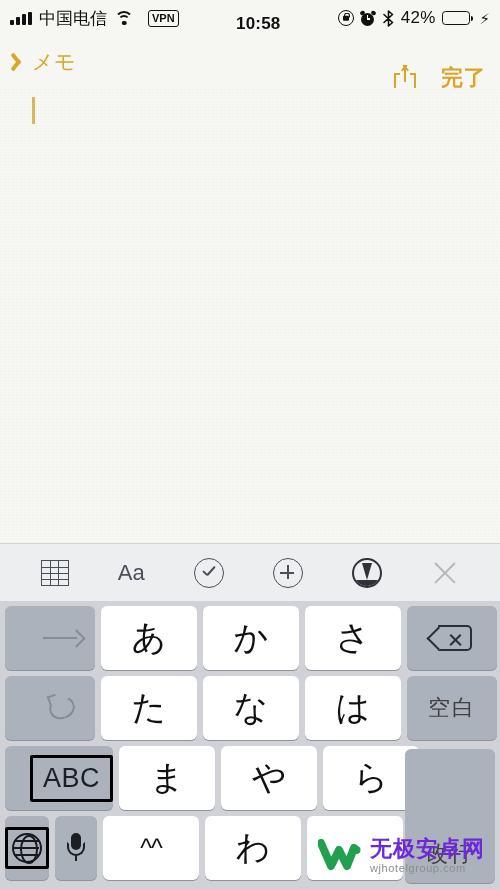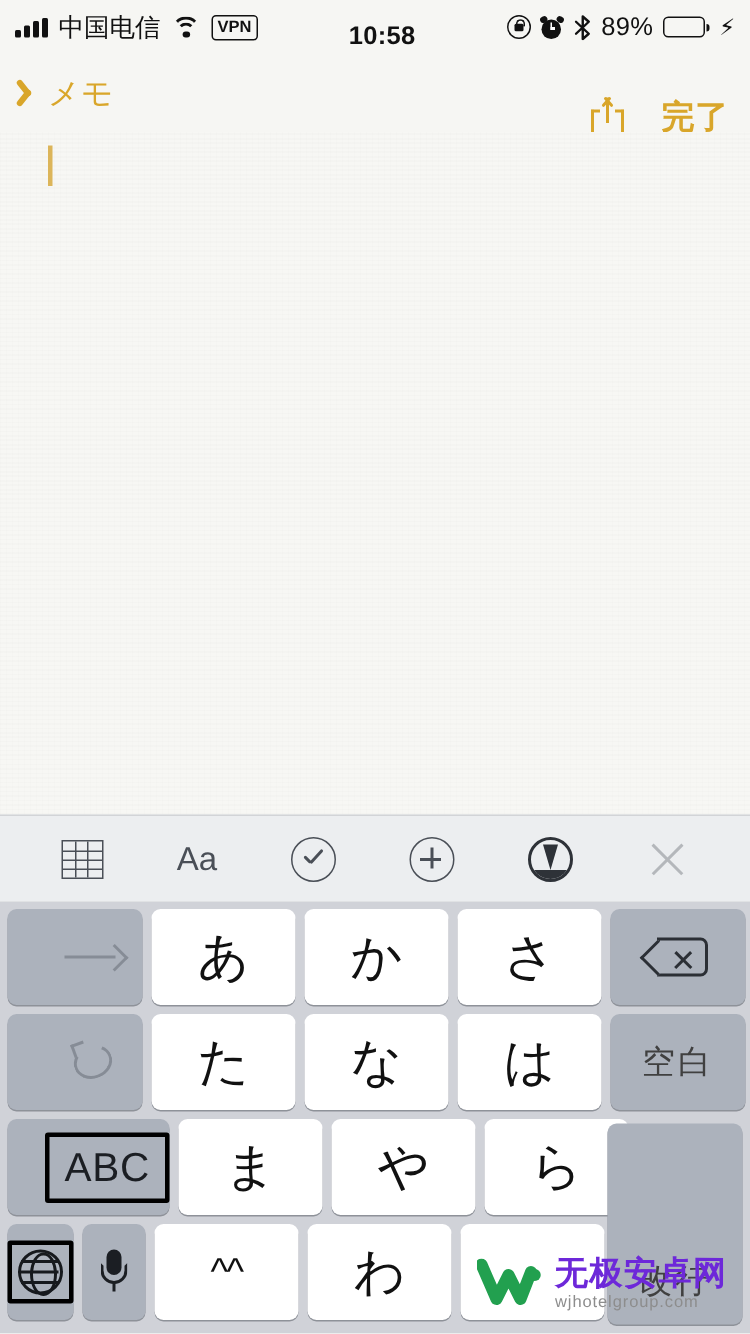--- a/index.html
+++ b/index.html
@@ -48,21 +48,21 @@
   .wifi-icon .w1 { width: 19px; height: 19px; top: 0px; }
   .wifi-icon .w2 { width: 12px; height: 12px; top: 4px; }
   .wifi-icon .w3 {
     width: 4.5px; height: 4.5px; top: 10px; background: #111;
     border: none; border-radius: 50%;
   }
 
   .vpn-badge {
     border: 1.6px solid #111; border-radius: 3px;
     font-size: 11px; font-weight: bold; line-height: 1;
-    padding: 2px 3px; color: #111; letter-spacing: 0px;
+    padding: 2px 3px; color: #111; letter-spacing: 0px; margin-left: 7px;
   }
 
   .sb-time { font-size: 17px; font-weight: 600; color: #111; letter-spacing: 0.2px; margin-top: 12px; }
 
   .rotlock-icon { width: 16px; height: 16px; position: relative; }
   .rotlock-icon .ring {
     position: absolute; inset: 0;
     border: 1.5px solid #111; border-radius: 50%;
   }
   .rotlock-icon .lk {
@@ -421,21 +421,21 @@
         <span class="ear l"></span>
           <span class="ear r"></span>
         <span class="body"></span>
           <span class="hands"></span>
       </span>
       <span class="bt-icon">
         <svg width="11" height="17" viewBox="0 0 11 17">
           <path d="M1 4.5 L9.5 12.5 L5.5 16 L5.5 1 L9.5 4.5 L1 12.5" fill="none" stroke="#111" stroke-width="1.6" stroke-linejoin="round" stroke-linecap="round"></path>
         </svg>
       </span>
-      <span class="batt-pct">89%</span>
+      <span class="batt-pct">42%</span>
       <span class="battery">
         <span class="fill"></span>
       </span>
       <span class="bolt">⚡</span>
     </div>
   </div>
 
   <div id="navbar">
     <div class="nav-back">
       <span class="chev"></span>

